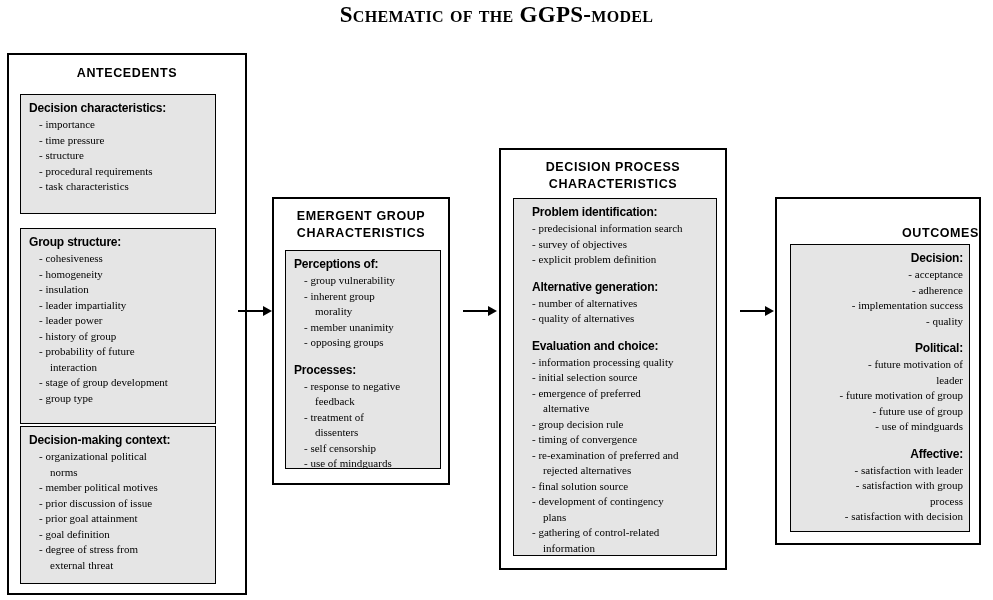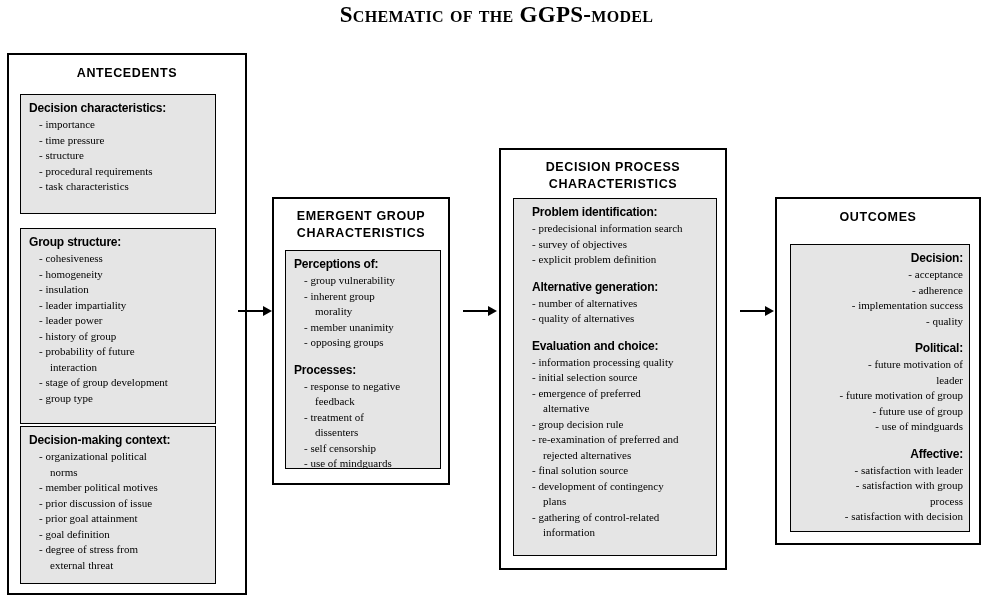--- a/index.html
+++ b/index.html
@@ -219,39 +219,40 @@
       <li><span>-  number of alternatives</span></li>
       <li><span>-  quality of alternatives</span></li>
     </ul>
     <div class="group-head spaced">Evaluation and choice:</div>
     <ul class="items flush">
       <li><span>-  information processing quality</span></li>
       <li><span>-  initial selection source</span></li>
       <li><span>-  emergence of preferred
    alternative</span></li>
       <li><span>-  group decision rule</span></li>
+      <li><span>-  timing of convergence</span></li>
       <li><span>-  re-examination of preferred and
    rejected alternatives</span></li>
       <li><span>-  final solution source</span></li>
       <li><span>-  development of contingency
    plans</span></li>
       <li><span>-  gathering of control-related
   information</span></li>
     </ul>
   </div>
 </div>
 
 <div class="arrow" style="left:740px; top:305px; width:34px;">
   <div class="shaft" style="width:26px;"></div>
   <div class="head" style="left:25px;"></div>
 </div>
 
 <div class="stage-box" id="box-outcomes" style="left:775px; top:197px; width:206px; height:348px;">
 
-  <div class="stage-title" style="margin-top:10px;">OUTCOMES</div>
+  <div class="stage-title" style="margin-top:26px;text-align:right;">OUTCOMES</div>
 
   <div class="inner-box" id="out-g0" style="left:13px; top:45px; width:180px; height:288px;text-align:right;">
     <div class="group-head">Decision:</div>
     <ul class="items">
       <li><span>-  acceptance</span></li>
       <li><span>-  adherence</span></li>
       <li><span>-  implementation success</span></li>
       <li><span>-  quality</span></li>
     </ul>
     <div class="group-head spaced">Political:</div>

